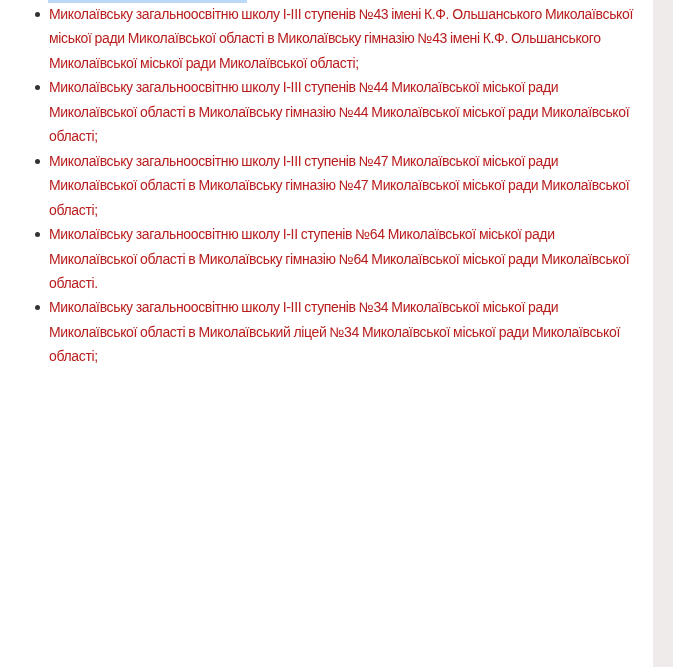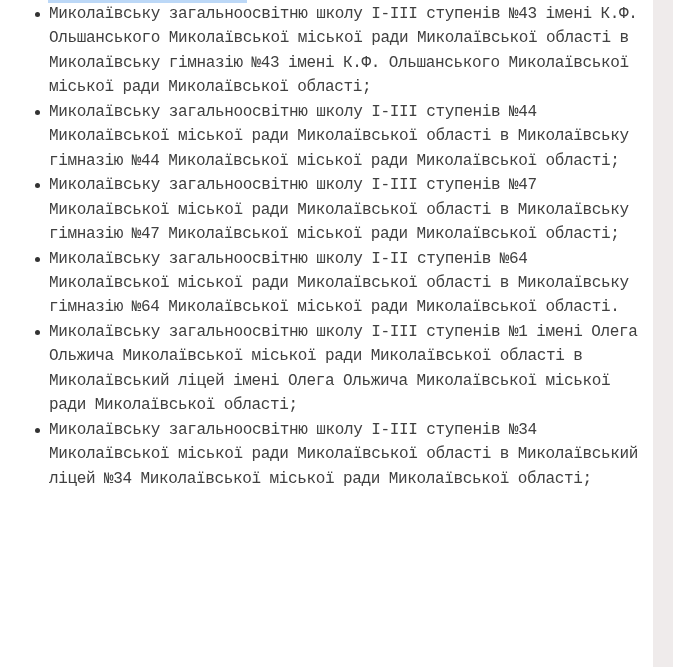--- a/index.html
+++ b/index.html
@@ -33,24 +33,24 @@
       background: #bcd8f7;
     }
     ul.school-list {
       position: absolute;
       left: 49px;
       top: 2px;
       width: 590px;
       margin: 0;
       padding: 0;
       list-style: none;
-      font-family: Liberation Mono, monospace;
-      font-size: 16px;
+      font-family: Liberation Sans, sans-serif;
+      font-size: 14px;
       line-height: 24.45px;
-      color: #404040;
+      color: #b91c1c;
       letter-spacing: -0.35px;
       word-spacing: -0.5px;
     }
     ul.school-list li {
       position: relative;
       margin: 0;
       padding: 0;
     }
     ul.school-list li .bullet {
       position: absolute;
@@ -80,22 +80,18 @@
     <li>
       <span class="bullet"></span>
       <span>Миколаївську загальноосвітню школу І-ІІІ ступенів №47 Миколаївської міської ради Миколаївської області в Миколаївську гімназію №47 Миколаївської міської ради Миколаївської області;</span>
     </li>
     <li>
       <span class="bullet"></span>
       <span>Миколаївську загальноосвітню школу І-ІІ ступенів №64 Миколаївської міської ради Миколаївської області в Миколаївську гімназію №64 Миколаївської міської ради Миколаївської області.</span>
     </li>
     <li>
       <span class="bullet"></span>
-      <span>Миколаївську загальноосвітню школу І-ІІІ ступенів №1 імені Олега Ольжича Миколаївської міської ради Миколаївської області в Миколаївський ліцей імені Олега Ольжича Миколаївської міської ради Миколаївської області;</span>
-    </li>
-    <li>
-      <span class="bullet"></span>
       <span>Миколаївську загальноосвітню школу І-ІІІ ступенів №34 Миколаївської міської ради Миколаївської області в Миколаївський ліцей №34 Миколаївської міської ради Миколаївської області;</span>
     </li>
   </ul>
 
   <div class="sidebar"></div>
 </div>
 
 </body></html>

